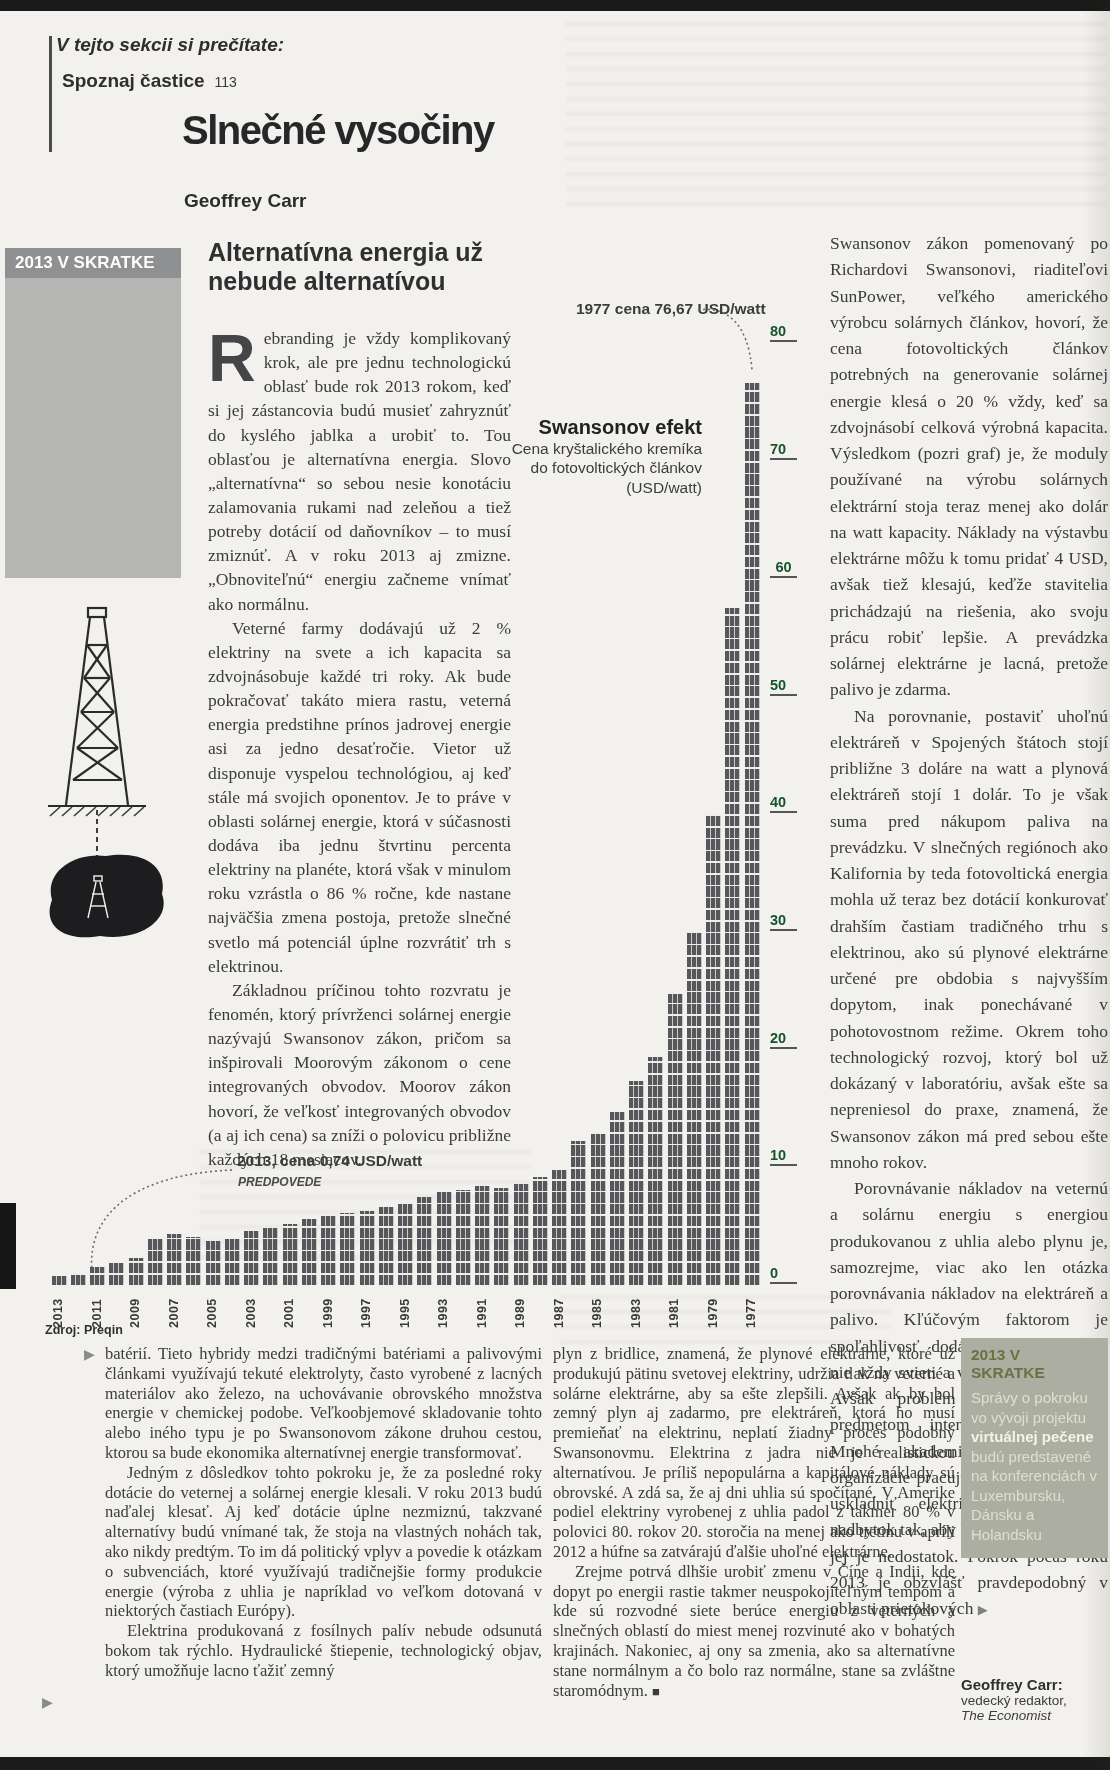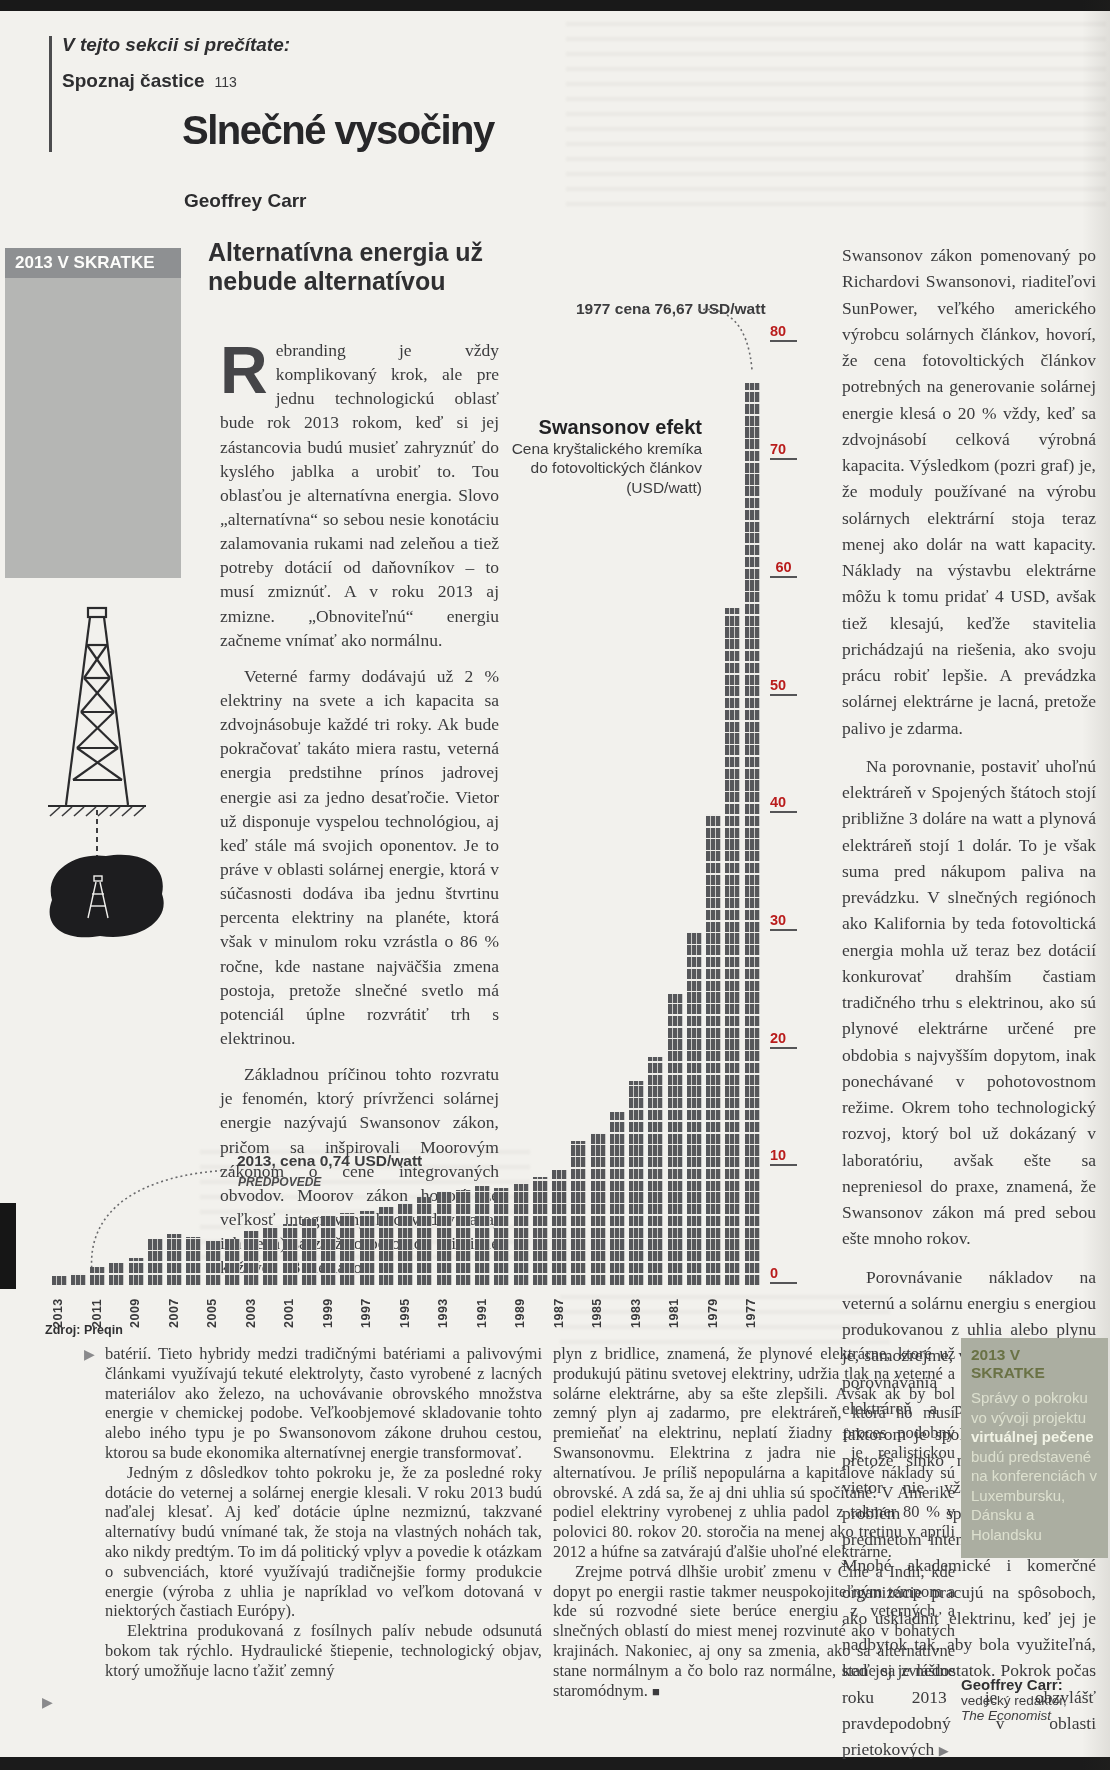--- a/index.html
+++ b/index.html
@@ -9,36 +9,36 @@
         font-family:"Liberation Serif",serif;color:#3b3b3d;}
   .abs{position:absolute;}
   
   .bar-top{left:0;top:0;width:1110px;height:11px;background:#191919;}
   .bar-bottom{left:0;top:1757px;width:1110px;height:13px;background:#1b1b1b;}
   .corner-block{left:0;top:1203px;width:16px;height:86px;background:#161616;}
   .edge-shade{right:0;top:0;width:28px;height:1770px;background:linear-gradient(90deg,rgba(0,0,0,0) 0%,rgba(60,55,45,.10) 100%);}
   .ghost{opacity:.5;background:repeating-linear-gradient(to bottom,rgba(120,116,108,.14) 0 4px,rgba(120,116,108,0) 4px 15px);filter:blur(1.5px);}
   
   .section-rule{left:49px;top:36px;width:3px;height:116px;background:#4c4c4e;}
-  .section-note1{left:62px;top:34px;font-family:"Liberation Sans",sans-serif;font-style:italic;font-weight:bold;font-size:19px;color:#2e2e30;}
+  .section-note1{left:56px;top:34px;font-family:"Liberation Sans",sans-serif;font-style:italic;font-weight:bold;font-size:19px;color:#2e2e30;}
   .section-note2{left:62px;top:70px;font-family:"Liberation Sans",sans-serif;font-weight:bold;font-size:19px;color:#2e2e30;}
   .section-page{font-weight:normal;font-size:14px;margin-left:10px;color:#3a3a3c;}
   .main-title{left:182px;top:108px;font-family:"Liberation Sans",sans-serif;font-weight:800;font-size:40px;letter-spacing:-1.5px;color:#272729;}
   .byline{left:184px;top:190px;font-family:"Liberation Sans",sans-serif;font-weight:bold;font-size:19px;color:#2c2c2e;}
   
   .sbox{left:5px;top:248px;width:176px;height:330px;background:#b5b6b4;}
   .sbox-header{left:5px;top:248px;width:176px;height:30px;background:#8e9092;color:#fdfdfb;
     font-family:"Liberation Sans",sans-serif;font-weight:bold;font-size:17px;line-height:30px;padding-left:10px;box-sizing:border-box;}
   .sbox-text{left:5px;top:286px;width:176px;padding:4px 8px 0 10px;box-sizing:border-box;color:#f6f6f4;
     font-family:"Liberation Sans",sans-serif;font-size:16.5px;line-height:1.3;font-weight:500;}
   .sbox-text b{color:#ffffff;}
   
   .headline{left:208px;top:238px;width:340px;font-family:"Liberation Sans",sans-serif;font-weight:600;font-size:25px;line-height:1.16;color:#2f2f31;}
   .col{text-align:justify;font-size:17.5px;line-height:1.38;}
-  .col p{margin:12px;}
+  .col p{margin:0;}
   .col p.ind{text-indent:24px;}
   .col1{left:208px;top:326px;width:303px;height:806px;}
   .col2{left:830px;top:230px;width:278px;height:1118px;line-height:1.5;}
   .dropcap{float:left;font-family:"Liberation Sans",sans-serif;font-weight:bold;font-size:66px;line-height:56px;color:#454548;margin:4px 8px 0 0;}
   .pullquote{float:right;width:160px;height:222px;margin:6px 0 2px 10px;
     font-family:"Liberation Sans",sans-serif;font-weight:bold;font-size:25px;line-height:1.22;color:#8e8e90;text-align:center;}
   .jump{color:#808082;font-size:13px;font-family:"Liberation Sans",sans-serif;}
   
   .bcol{text-align:justify;font-size:16.5px;line-height:1.2;}
   .bcol p{margin:0;}
@@ -54,21 +54,21 @@
   .chart-titleblock{left:470px;top:416px;width:232px;text-align:right;font-family:"Liberation Sans",sans-serif;color:#3c3c3e;}
   .chart-title{font-weight:bold;font-size:20px;color:#222224;}
   .chart-sub{font-size:15.5px;line-height:1.25;}
   .chart-anno2{left:237px;top:1152px;font-family:"Liberation Sans",sans-serif;font-size:15.5px;font-weight:600;color:#3c3c3e;}
   .chart-anno2-note{left:238px;top:1175px;font-family:"Liberation Sans",sans-serif;font-style:italic;font-size:12px;font-weight:600;color:#4a4a4c;}
   .chart-source{left:45px;top:1323px;font-family:"Liberation Sans",sans-serif;font-weight:bold;font-size:12.5px;color:#2f2f31;}
   .cbar{position:absolute;background-color:#56575a;
     background-image:
       repeating-linear-gradient(to top,rgba(0,0,0,0) 0 10.2px,#efeeea 10.2px 11.77px),
       repeating-linear-gradient(to right,rgba(0,0,0,0) 0 4.1px,rgba(240,239,235,.75) 4.1px 5px);}
-  .ytick{position:absolute;left:770px;width:27px;font-family:"Liberation Sans",sans-serif;font-weight:bold;font-size:14.5px;color:#b91c1c;
+  .ytick{position:absolute;left:770px;width:27px;font-family:"Liberation Sans",sans-serif;font-weight:bold;font-size:14.5px;color:#14532d;
     border-bottom:2px solid #55555七;border-bottom:2px solid #555557;padding-bottom:1px;height:16px;line-height:16px;}
   .xlabel{position:absolute;width:17px;height:36px;writing-mode:vertical-rl;transform:rotate(180deg);
     font-family:"Liberation Sans",sans-serif;font-weight:bold;font-size:12.5px;letter-spacing:.5px;color:#39393b;text-align:left;}
   
   .gbox{left:961px;top:1338px;width:147px;height:220px;background:#abaea1;padding:8px 10px;box-sizing:border-box;}
   .gbox-header{font-family:"Liberation Sans",sans-serif;font-weight:bold;font-size:15.5px;color:#6a7245;margin-bottom:6px;}
   .gbox-text{font-family:"Liberation Sans",sans-serif;font-size:15px;line-height:1.3;color:#dde0cf;font-weight:500;}
   .gbox-text b{color:#f2f4e6;}
   
   .credit{left:961px;top:1676px;font-family:"Liberation Sans",sans-serif;color:#2f2f31;}

